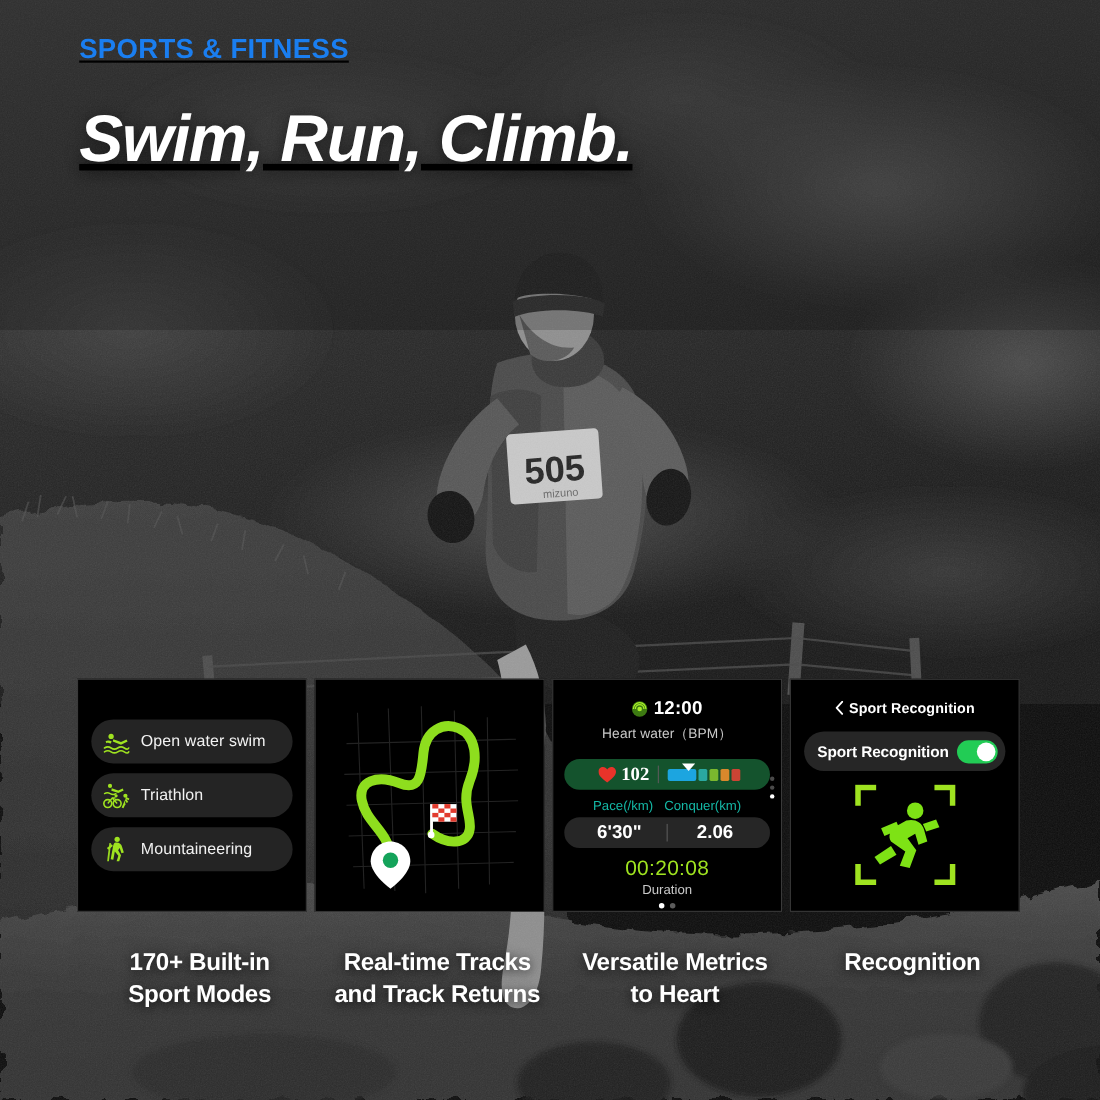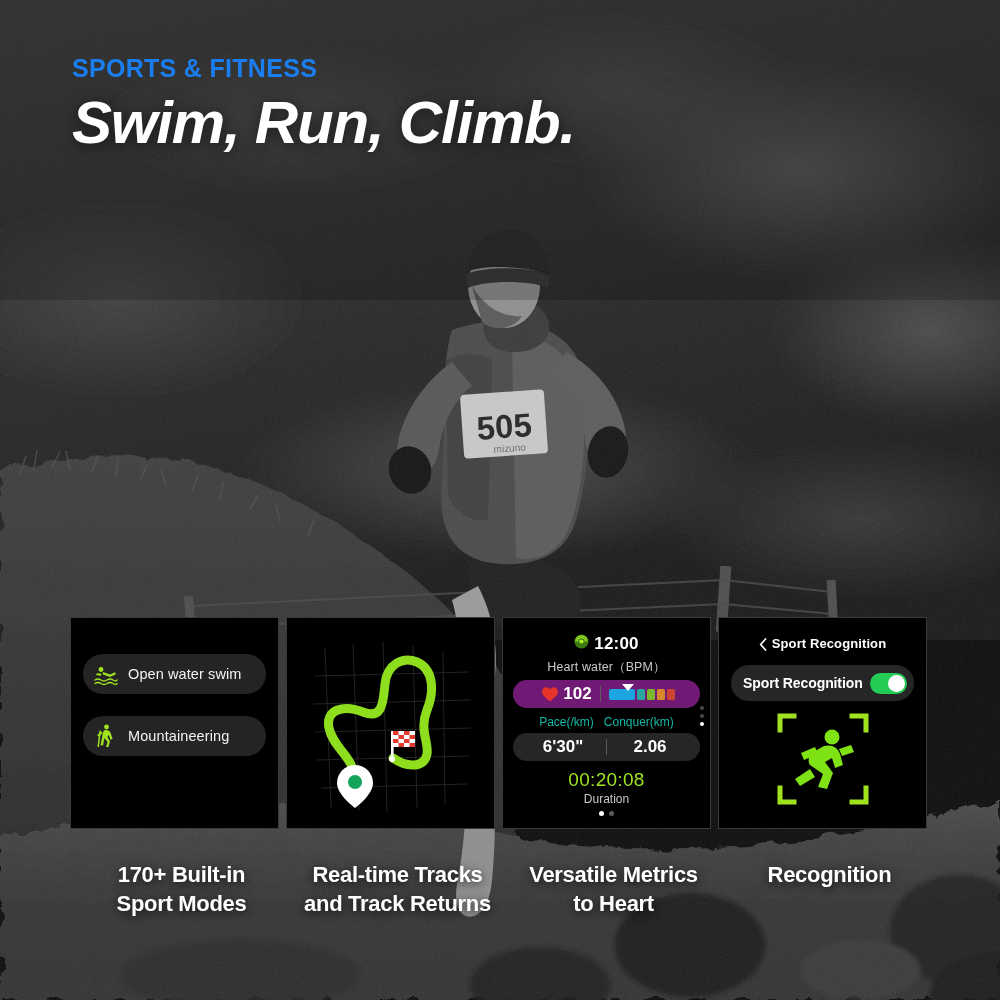--- a/index.html
+++ b/index.html
@@ -11,31 +11,31 @@
     overflow:hidden;
     position:relative;
   }
 
   
   #bg { position:absolute; inset:0; z-index:0; }
   #bg svg { display:block; width:1000px; height:1000px; }
 
   
   .headline-block {
-    position:absolute; left:72px; top:55px; z-index:5;
+    position:absolute; left:72px; top:32px; z-index:5;text-decoration:underline;
   }
   .eyebrow {
     font-size:25px;
     font-weight:bold;
     letter-spacing:0.3px;
     color:#1a7ef0;
     line-height:1.1;
   }
   .headline {
-    margin-top:8px;
+    margin-top:34px;
     font-size:60px;
     font-weight:bold;
     font-style:italic;
     color:#ffffff;
     line-height:1.06;
     letter-spacing:-1.2px;
     text-shadow:0 2px 14px rgba(0,0,0,0.55);
     text-align:center;
   }
   .headline .l2 { display:block; }
@@ -52,52 +52,53 @@
   .card {
     width:209px; height:212px;
     background:#000000;
     border:1px solid #3a3a3a;
     position:relative;
     overflow:hidden;
     flex:0 0 209px;
   }
 
   
-  .modes { padding:36px 12px 0 12px; display:flex; flex-direction:column; gap:22px; }
+  .modes { padding:36px 12px 0 12px; display:flex; flex-direction:column; gap:9px; }
   .mode-pill {
     height:40px;
     background:#242424;
     border-radius:20px;
     display:flex; align-items:center;
     padding:0 10px;
     gap:9px;
   }
   .mode-pill .ico { width:26px; height:26px; flex:0 0 26px; display:block; }
   .mode-pill .lbl { color:#f2f2f2; font-size:14.5px; letter-spacing:0.1px; }
 
   
   .track-wrap { position:absolute; inset:0; }
   .track-wrap svg { display:block; width:209px; height:212px; }
 
   
   .metrics { padding:16px 10px 0 10px; text-align:center; }
-  .time-row { display:flex; justify-content:center; gap:5px; }
+  .time-row { display:flex; align-items:center; justify-content:center; gap:5px; }
   .time-row .gps { width:15px; height:15px; display:block; }
   .time-row .clock { color:#ffffff; font-size:17px; font-weight:bold; letter-spacing:0.2px; }
   .hr-label {
     margin-top:5px; color:#c9c9c9; font-size:12.5px; letter-spacing:0.1px;
   }
   .stat-pill {
-    margin-top:4px;
+    margin-top:14px;
     height:28px;
-    background:#701a75;
+    background:#14532d;
     border-radius:14px;
     display:flex; align-items:center; justify-content:center;
     gap:8px;
     position:relative;
+    font-family:Liberation Serif, serif;
   }
   .hr-left { display:flex; align-items:center; gap:5px; padding-left:4px; }
   .heart { width:16px; height:15px; display:block; }
   .hr-val { color:#ffffff; font-size:17px; font-weight:bold; }
   .vdiv { width:1px; height:16px; background:#5a5a5a; }
   .zones { display:flex; align-items:center; gap:2px; position:relative; }
   .zones .z { height:11px; border-radius:1.5px; }
   .zones .z.wide { width:26px; border-radius:2px; }
   .zones .z.n { width:8px; }
   .marker {
@@ -329,20 +330,42 @@
             </g>
             <g stroke="#9fe320" stroke-width="1.5" fill="none" stroke-linecap="round">
               <path d="M2 19 q3 -2 6 0 t6 0 t6 0 t4 0"></path>
               <path d="M2 22.5 q3 -2 6 0 t6 0 t6 0 t4 0"></path>
             </g>
           </svg>
         </span>
         <span class="lbl">Open water swim</span>
       </div>
 
+      <div class="mode-pill">
+        <span class="ico">
+          <svg viewBox="0 0 26 26" aria-hidden="true">
+            <g fill="#9fe320">
+              <circle cx="7" cy="4.5" r="1.9"></circle>
+              <path d="M8.6 6.6 L14.5 8.6 L18.5 6.8 L19.4 8.6 L14.6 11 L8.2 8.8 Z"></path>
+              <g stroke="#9fe320" stroke-width="1.2" fill="none" stroke-linecap="round">
+                <path d="M2 11.5 q2.6 -1.6 5.2 0 t5.2 0"></path>
+              </g>
+              <circle cx="5" cy="20.5" r="3.6" fill="none" stroke="#9fe320" stroke-width="1.5"></circle>
+              <circle cx="13.5" cy="20.5" r="3.6" fill="none" stroke="#9fe320" stroke-width="1.5"></circle>
+              <path d="M5 20.5 L9 15.5 L13.5 20.5 M9 15.5 L12 15.5" stroke="#9fe320" stroke-width="1.3" fill="none"></path>
+              <circle cx="12.5" cy="13.5" r="1.5"></circle>
+              <circle cx="21" cy="13.4" r="1.9"></circle>
+              <path d="M21.6 15.8 L23.6 19 L22.2 20 L20.4 17.4 Z"></path>
+              <path d="M20.5 17.6 L19 21 L17.6 24.2 L19.2 24.8 L21 21.2 Z"></path>
+              <path d="M21 16.2 L24 17.6 L24.6 16 L21.8 14.6 Z"></path>
+            </g>
+          </svg>
+        </span>
+        <span class="lbl">Triathlon</span>
+      </div>
 
       <div class="mode-pill">
         <span class="ico">
           <svg viewBox="0 0 26 26" aria-hidden="true">
             <g fill="#9fe320">
               <circle cx="13.5" cy="4" r="2.4"></circle>
               <path d="M12 7 C15 6.6 17.4 8.2 18 11 L19.6 16 L17.4 16.7 L15.8 12 L14.4 14 L17 18.4
                        L15.4 24 L13 24 L14.6 19 L11.4 15 L10 22.6 L7.6 22.2 L9.4 12.4
                        C9.8 9.4 10.5 7.3 12 7 Z"></path>
               <path d="M9.6 10.2 L5.4 13.6 L4.2 12 L8.6 8.4 Z"></path>

